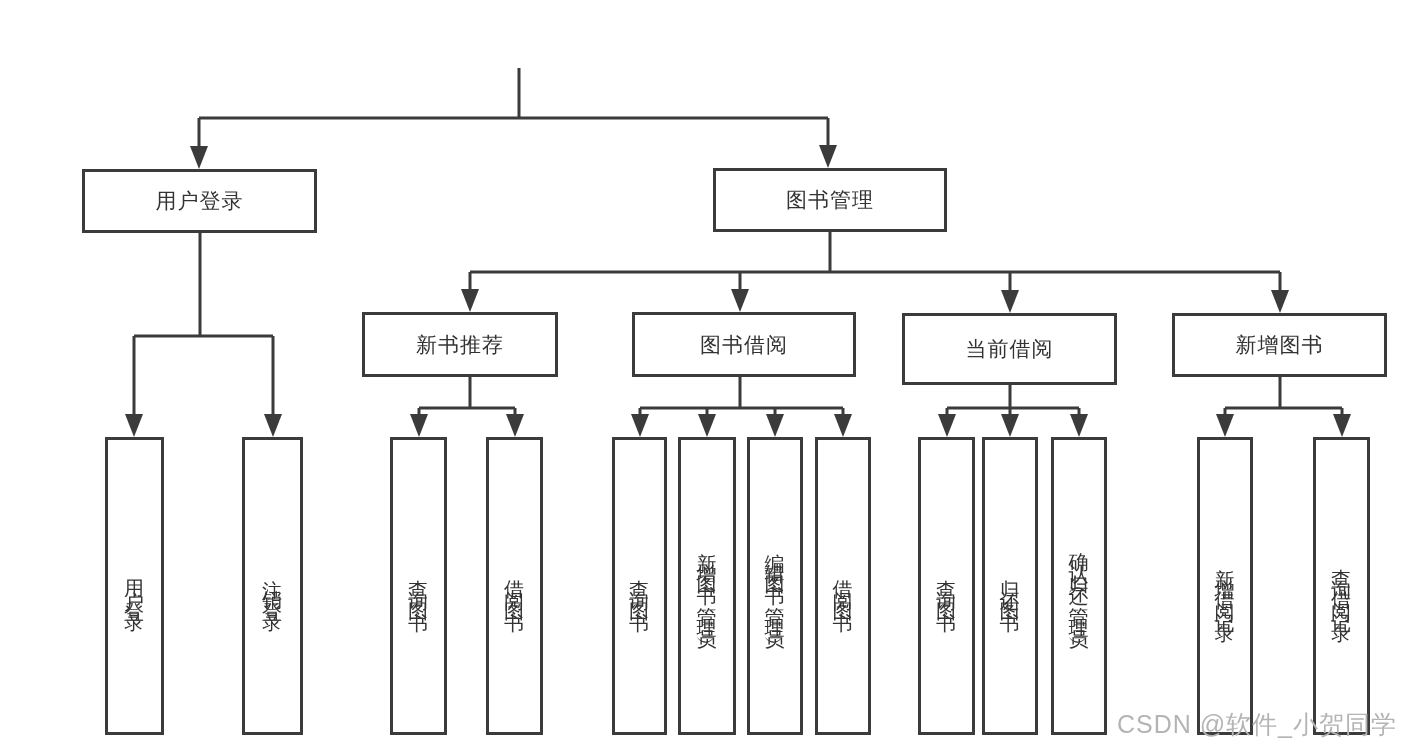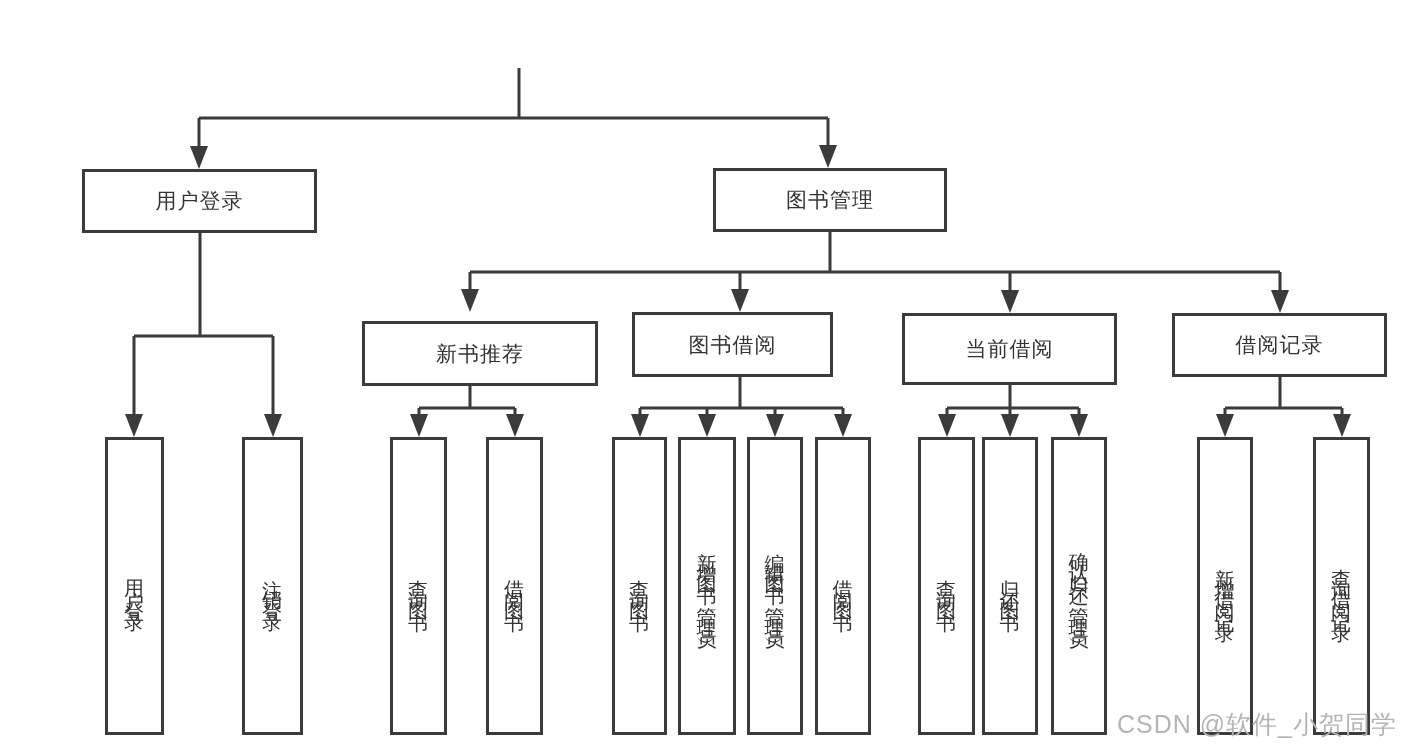--- a/index.html
+++ b/index.html
@@ -105,31 +105,31 @@
   </svg>
 
 
   <div class="node h" style="left:82px; top:169px; width:235px; height:64px">
     <span>用户登录</span>
   </div>
   <div class="node h" style="left:713px; top:168px; width:234px; height:64px">
     <span>图书管理</span>
   </div>
 
-  <div class="node h" style="left:362px; top:321px; width:236px; height:65px">
+  <div class="node h" style="left:362px; top:312px; width:196px; height:65px">
     <span>新书推荐</span>
   </div>
-  <div class="node h" style="left:632px; top:312px; width:201px; height:65px">
+  <div class="node h" style="left:632px; top:312px; width:224px; height:65px">
     <span>图书借阅</span>
   </div>
   <div class="node h" style="left:902px; top:313px; width:215px; height:72px">
     <span>当前借阅</span>
   </div>
   <div class="node h" style="left:1172px; top:313px; width:215px; height:64px">
-    <span>借阅记录</span>
+    <span>新增图书</span>
   </div>
 
   <div class="node leaf" style="left:105px; top:437px; width:59px; height:298px">
     <span>用户登录</span>
   </div>
   <div class="node leaf" style="left:242px; top:437px; width:61px; height:298px">
     <span>注销登录</span>
   </div>
   <div class="node leaf" style="left:390px; top:437px; width:57px; height:298px">
     <span>查询图书</span>

